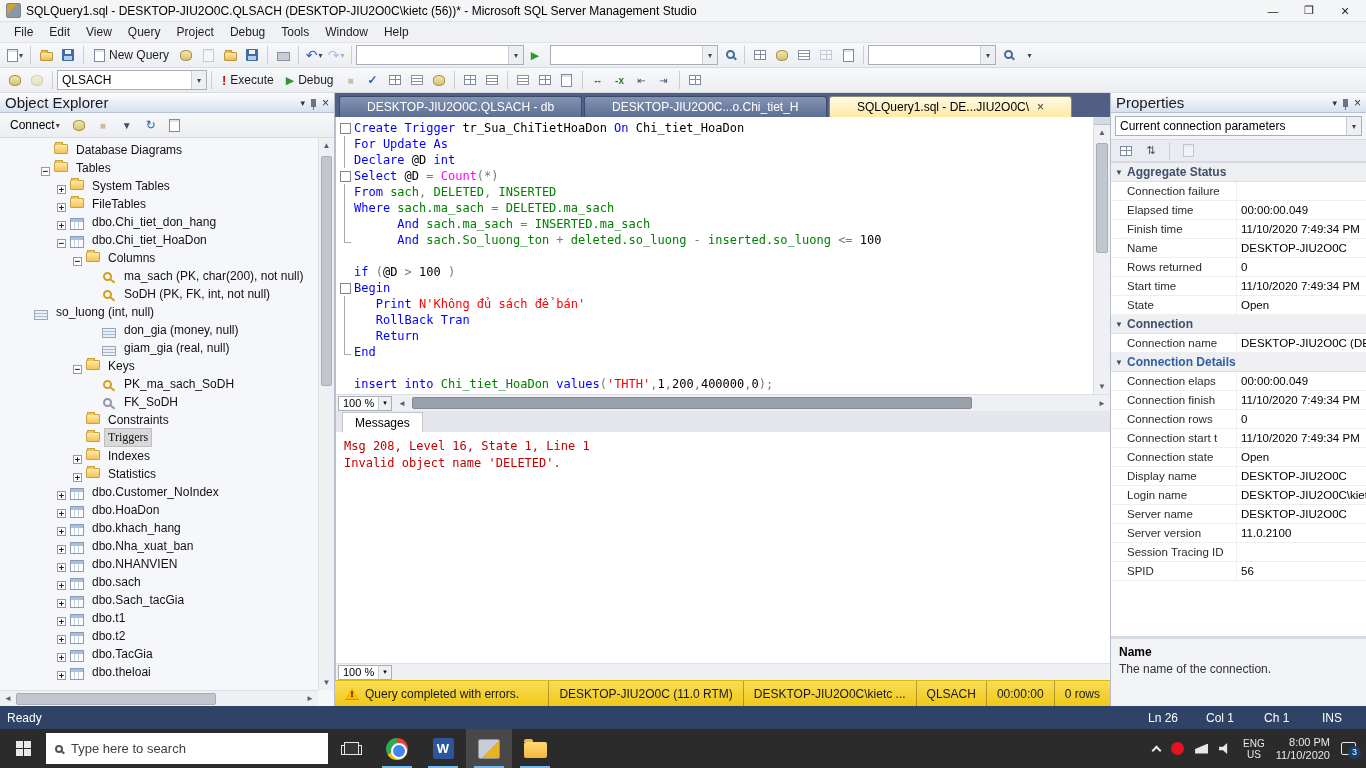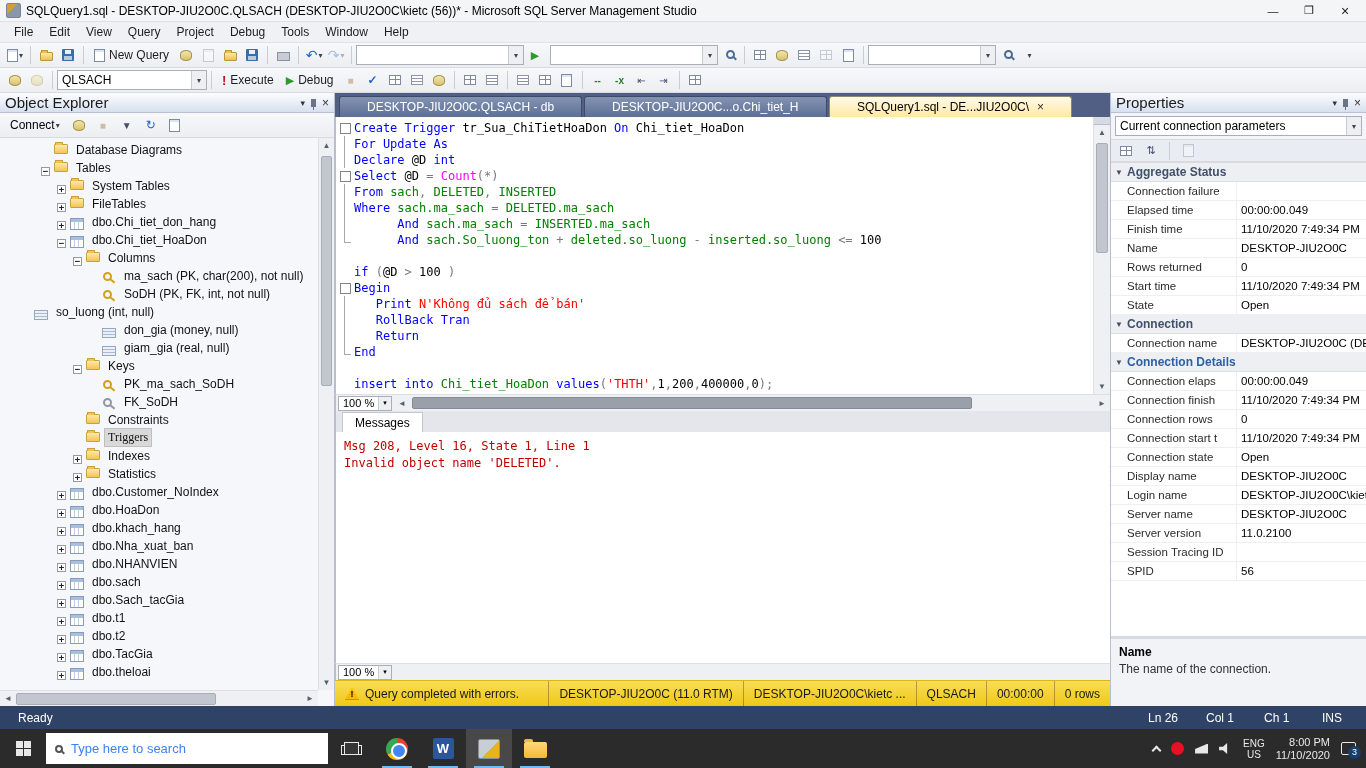--- a/index.html
+++ b/index.html
@@ -156,33 +156,33 @@
 .cat-label.accent{color:#2E5FA3;}
 .prop-row{display:flex;height:19px;line-height:18px;border-bottom:1px solid #EFEFEF;background:#fff;}
 .prop-name{width:126px;padding-left:16px;border-right:1px solid #EFEFEF;color:#2B2B2B;overflow:hidden;white-space:nowrap;font-size:11.5px;flex:none;}
 .prop-value{flex:1;padding-left:4px;overflow:hidden;white-space:nowrap;font-size:11.5px;color:#000;}
 #prop-desc{height:70px;background:#F1F3F7;border-top:3px solid #D5DAE3;padding:6px 8px;flex:none;}
 #prop-desc .dtitle{font-weight:bold;margin-bottom:3px;}
 #prop-desc .dtext{color:#333;}
 
 
 #ssms-status{height:23px;background:#2F4367;color:#fff;display:flex;align-items:center;font-size:12px;}
-#ssms-status .left{padding:0 18px;flex:1;}
+#ssms-status .left{padding:0 7px;flex:1;}
 #ssms-status .cell{width:58px;flex:none;}
 #ssms-status .cell.small{width:44px;}
 
 
 #taskbar{height:39px;background:#2B2B2B;display:flex;align-items:center;color:#E8E8E8;}
 .tb-start{width:46px;height:100%;display:flex;align-items:center;justify-content:center;}
 .win-logo{width:15px;height:15px;display:grid;grid-template-columns:7px 7px;grid-template-rows:7px 7px;gap:1px;}
 .win-logo i{background:#E8E8E8;}
 .tb-search{width:282px;height:31px;background:#FFFFFF;display:flex;align-items:center;padding:0 9px;gap:8px;}
 .search-glyph{width:8px;height:8px;border:2px solid #555;border-radius:50%;position:relative;flex:none;}
 .search-glyph::after{content:'';position:absolute;width:5px;height:2px;background:#555;transform:rotate(45deg);right:-4px;bottom:-2px;}
-.search-ph{color:#3b82f6;font-size:13px;}
+.search-ph{color:#404040;font-size:13px;}
 .tb-btn,.tb-app{width:46px;height:100%;display:flex;align-items:center;justify-content:center;position:relative;}
 .tb-app.active{background:rgba(255,255,255,.14);}
 .runline{position:absolute;bottom:0;left:8px;right:8px;height:2px;background:#76B9ED;}
 .taskview-glyph{width:15px;height:13px;border:1px solid #E8E8E8;position:relative;background:rgba(255,255,255,.05);}
 .taskview-glyph::before{content:'';position:absolute;left:-4px;top:2px;width:3px;height:8px;border:1px solid #E8E8E8;border-right:none;}
 .taskview-glyph::after{content:'';position:absolute;right:-4px;top:2px;width:3px;height:8px;border:1px solid #E8E8E8;border-left:none;}
 .chrome-glyph{width:22px;height:22px;border-radius:50%;background:conic-gradient(#EA4335 0 33%,#FBBC05 0 66%,#34A853 0 100%);position:relative;}
 .chrome-glyph::after{content:'';position:absolute;left:5px;top:5px;width:12px;height:12px;background:#4285F4;border:2px solid #fff;border-radius:50%;}
 .word-glyph{width:21px;height:21px;background:#2B579A;color:#fff;font:bold 13px/21px "Liberation Sans",sans-serif;text-align:center;border-radius:2px;}
 .ssms-glyph{width:22px;height:20px;background:linear-gradient(135deg,#C9CED6 0 55%,#E8B31C 55% 100%);border:1px solid #8A8F98;border-radius:2px;}

